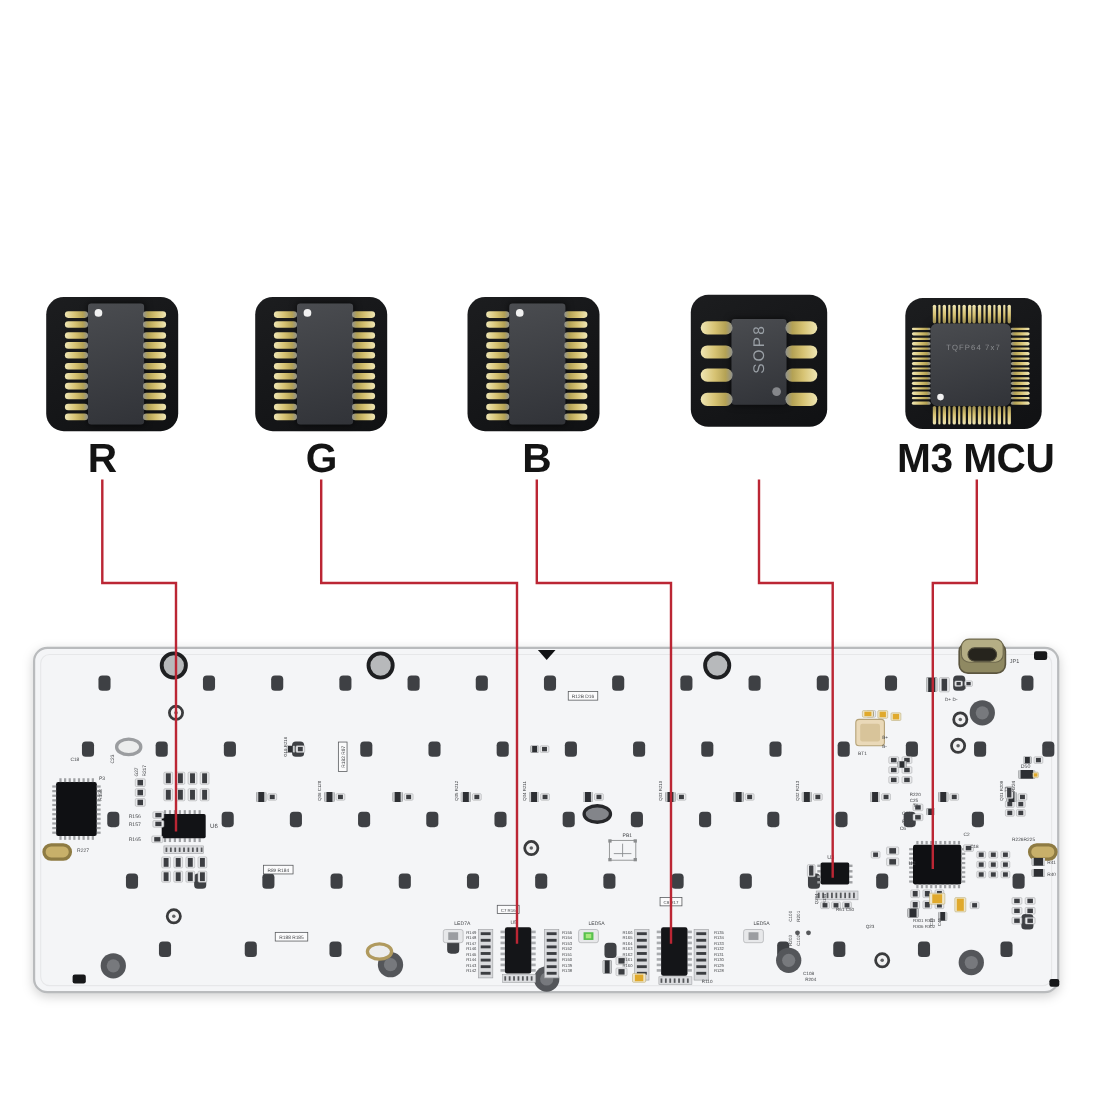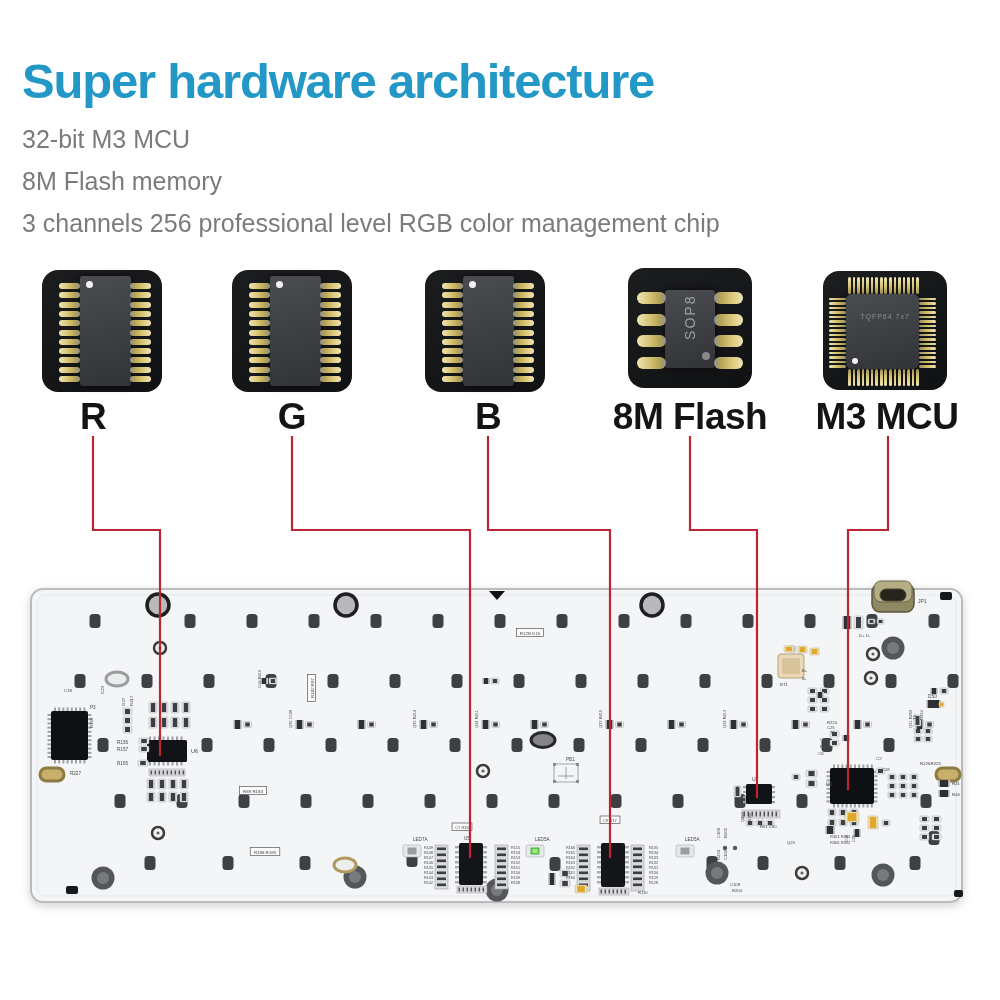--- a/index.html
+++ b/index.html
@@ -24,26 +24,20 @@
   .chip-caption{position:absolute;top:396px;width:240px;margin-left:-120px;text-align:center;
               font-size:37px;font-weight:600;color:#141414;letter-spacing:-0.5px;}
   #pcb{position:absolute;overflow:visible;filter:drop-shadow(0 3px 5px rgba(0,0,0,.18));}
   #ann{position:absolute;left:0;top:0;pointer-events:none;}
 </style>
 </head>
 <body>
 
 <div class="canvas">
 
-  <div class="header">
-    <h1 style="color: rgb(35, 151, 198);">Super hardware architecture</h1>
-    <p>32-bit M3 MCU</p>
-    <p>8M Flash memory</p>
-    <p>3 channels 256 professional level RGB color management chip</p>
-  </div>
 
   <div class="chip" id="chip-0" style="left: 42px; top: 270px; width: 120px; height: 122px;">
       <div class="body" style="left: 38px; top: 6px; width: 51px; height: 110px;"></div>
       <div class="dot" style="left: 44px; top: 11px; width: 7px; height: 7px;"></div>
       <div class="pinL" style="left: 17px; top: 13px; width: 21px; height: 6px;"></div>
       <div class="pinR" style="left: 88px; top: 13px; width: 21px; height: 6px;"></div>
       <div class="pinL" style="left: 17px; top: 22.3px; width: 21px; height: 6px;"></div>
       <div class="pinR" style="left: 88px; top: 22.3px; width: 21px; height: 6px;"></div>
       <div class="pinL" style="left: 17px; top: 31.6px; width: 21px; height: 6px;"></div>
       <div class="pinR" style="left: 88px; top: 31.6px; width: 21px; height: 6px;"></div>
@@ -195,21 +189,20 @@
       <div class="pinR" style="left: 96px; top: 89.5px; width: 17px; height: 2.7px;"></div>
       <div class="pinT" style="left: 93.25px; top: 6px; width: 2.7px; height: 17px;"></div>
       <div class="pinB" style="left: 93.25px; top: 98px; width: 2.7px; height: 17px;"></div>
       <div class="pinL" style="left: 6px; top: 94px; width: 17px; height: 2.7px;"></div>
       <div class="pinR" style="left: 96px; top: 94px; width: 17px; height: 2.7px;"></div>
     </div>
 
   <div class="chip-caption" id="cap-0" style="left: 93px;">R</div>
   <div class="chip-caption" id="cap-1" style="left: 292px;">G</div>
   <div class="chip-caption" id="cap-2" style="left: 488px;">B</div>
-  <div class="chip-caption" id="cap-3" style="left: 690px;">8M Flash</div>
   <div class="chip-caption" id="cap-4" style="left: 887px;">M3 MCU</div>
 
   <svg id="pcb" viewBox="0 0 933 315" style="left: 30px; top: 588px; width: 933px; height: 315px;">
       <rect x="1" y="1" width="931" height="313" rx="12" fill="#f4f5f7" stroke="#b9bbbd" stroke-width="2"></rect>
       <rect x="7" y="7" width="919" height="301" rx="8" fill="none" stroke="#e6e7e9" stroke-width="1"></rect>
       <rect x="59.5" y="26" width="11" height="14" rx="3.5" fill="#3e4044"></rect>
       <rect x="154.5" y="26" width="11" height="14" rx="3.5" fill="#3e4044"></rect>
       <rect x="216.5" y="26" width="11" height="14" rx="3.5" fill="#3e4044"></rect>
       <rect x="278.5" y="26" width="11" height="14" rx="3.5" fill="#3e4044"></rect>
       <rect x="340.5" y="26" width="11" height="14" rx="3.5" fill="#3e4044"></rect>

